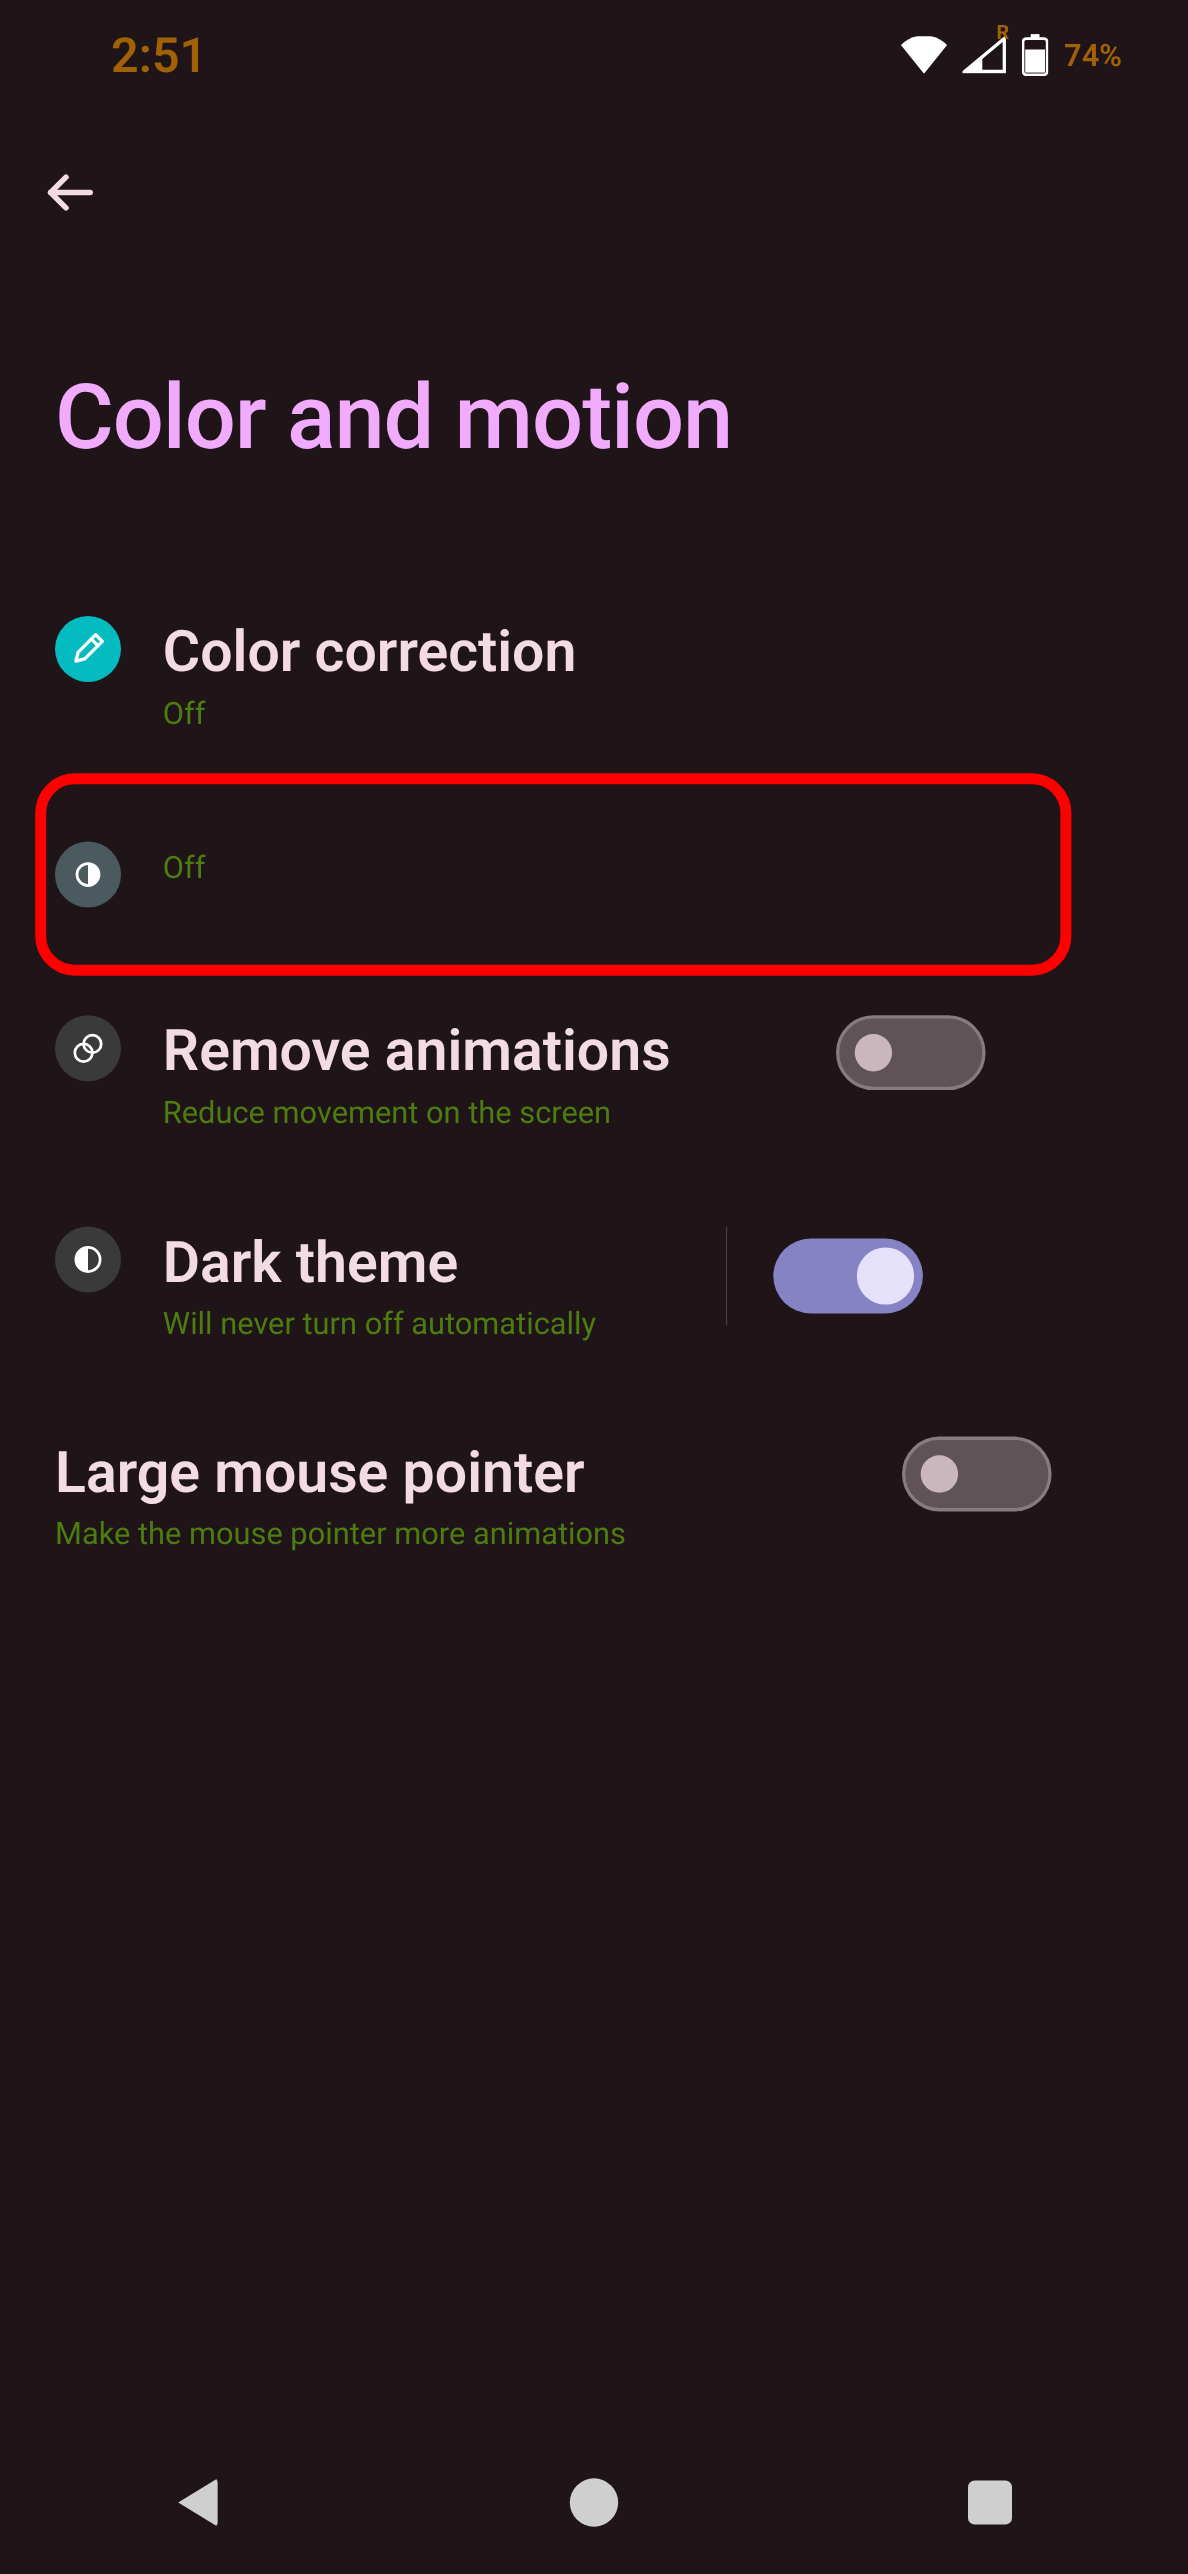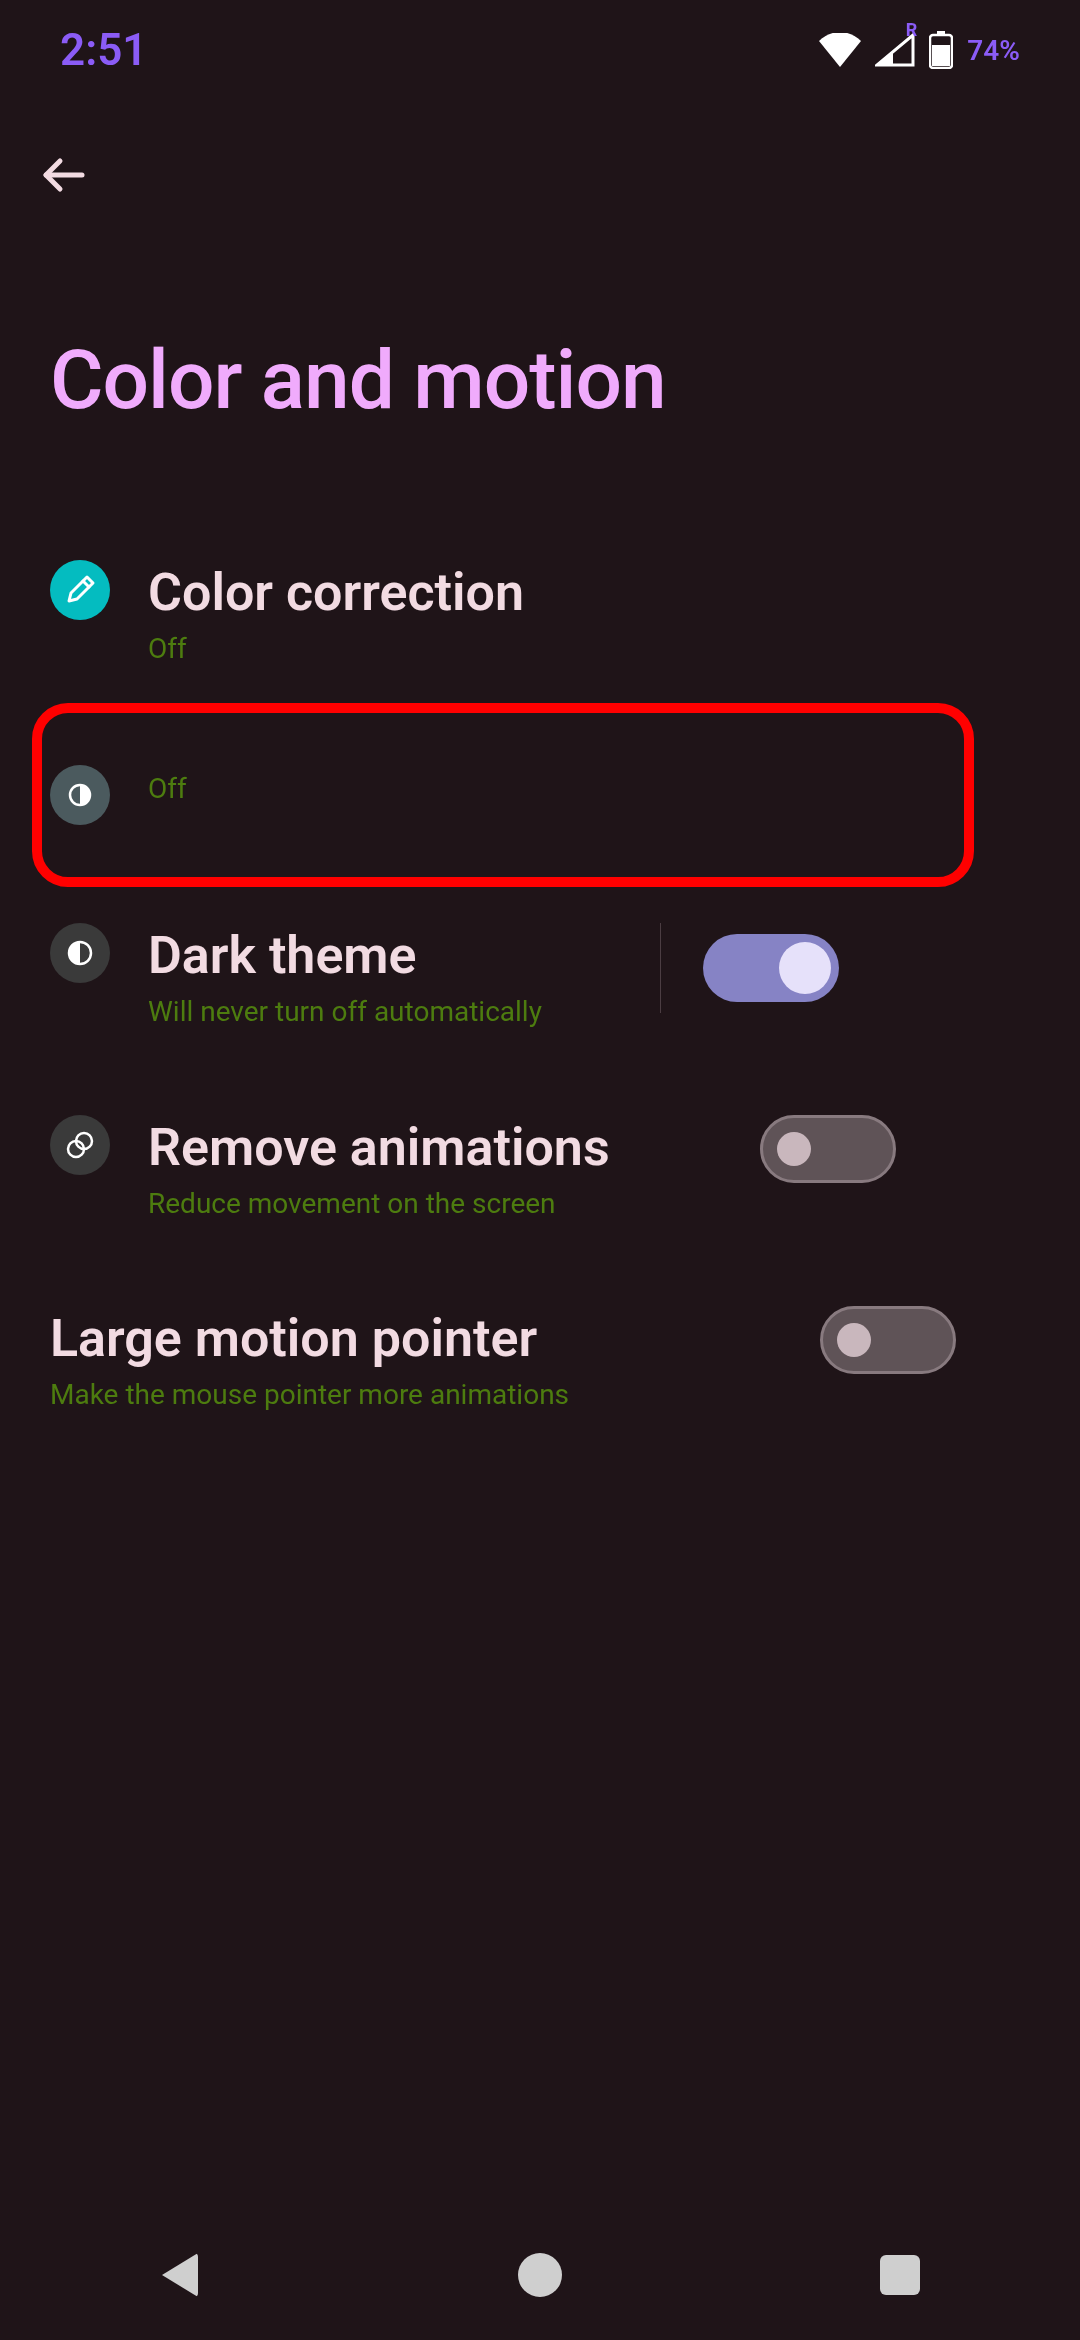--- a/index.html
+++ b/index.html
@@ -10,24 +10,24 @@
       color: #f2dbe2;
       position: relative;
     }
 
     
     .status-bar {
       height: 100px;
       display: flex;
       justify-content: space-between;
       align-items: center;
-      padding: 0 60px 0 60px;
+      padding: 0 60px 0 101px;
       font-size: 44px;
       font-weight: 600;
-      color: #8b5cf6;
+      color: #a16207;
     }
     .status-right {
       display: flex;
       align-items: center;
       gap: 14px;
     }
     .status-right svg { display: block; }
 
     
     .app-bar {
@@ -238,58 +238,58 @@
         <path d="M15 5 A10 10 0 0 1 15 25 Z" fill="#ffffff"></path>
       </svg>
     </div>
     <div class="texts">
       <div class="sub">Off</div>
     </div>
   </div>
 
   <div class="item">
     <div class="icon-wrap icon-dark">
+      <svg width="32" height="32" viewBox="0 0 32 32" fill="none" stroke="#ffffff" stroke-width="2.5">
+        <circle cx="12" cy="20" r="8"></circle>
+        <circle cx="20" cy="12" r="8"></circle>
+      </svg>
+    </div>
+    <div class="texts" style="max-width:620px;">
+      <div class="title">Remove animations</div>
+      <div class="sub">Reduce movement on the screen</div>
+    </div>
+    <div class="switch-area">
+      <div class="switch off">
+        <div class="thumb"></div>
+      </div>
+    </div>
+  </div>
+
+  <div class="item">
+    <div class="icon-wrap icon-dark">
       <svg width="30" height="30" viewBox="0 0 30 30">
         <circle cx="15" cy="15" r="11" fill="none" stroke="#ffffff" stroke-width="2.5"></circle>
         <path d="M15 4 A11 11 0 0 0 15 26 Z" fill="#ffffff"></path>
       </svg>
     </div>
     <div class="texts" style="max-width:520px;">
       <div class="title">Dark theme</div>
       <div class="sub">Will never turn off automatically</div>
     </div>
     <div class="switch-area">
       <div class="vsep"></div>
       <div class="switch on">
         <div class="thumb"></div>
       </div>
     </div>
   </div>
 
-  <div class="item">
-    <div class="icon-wrap icon-dark">
-      <svg width="32" height="32" viewBox="0 0 32 32" fill="none" stroke="#ffffff" stroke-width="2.5">
-        <circle cx="12" cy="20" r="8"></circle>
-        <circle cx="20" cy="12" r="8"></circle>
-      </svg>
-    </div>
-    <div class="texts" style="max-width:620px;">
-      <div class="title">Remove animations</div>
-      <div class="sub">Reduce movement on the screen</div>
-    </div>
-    <div class="switch-area">
-      <div class="switch off">
-        <div class="thumb"></div>
-      </div>
-    </div>
-  </div>
-
   <div class="item no-icon">
     <div class="texts" style="max-width:740px;">
-      <div class="title">Large motion pointer</div>
+      <div class="title">Large mouse pointer</div>
       <div class="sub">Make the mouse pointer more animations</div>
     </div>
     <div class="switch-area">
       <div class="switch off">
         <div class="thumb"></div>
       </div>
     </div>
   </div>
 
 </div>

